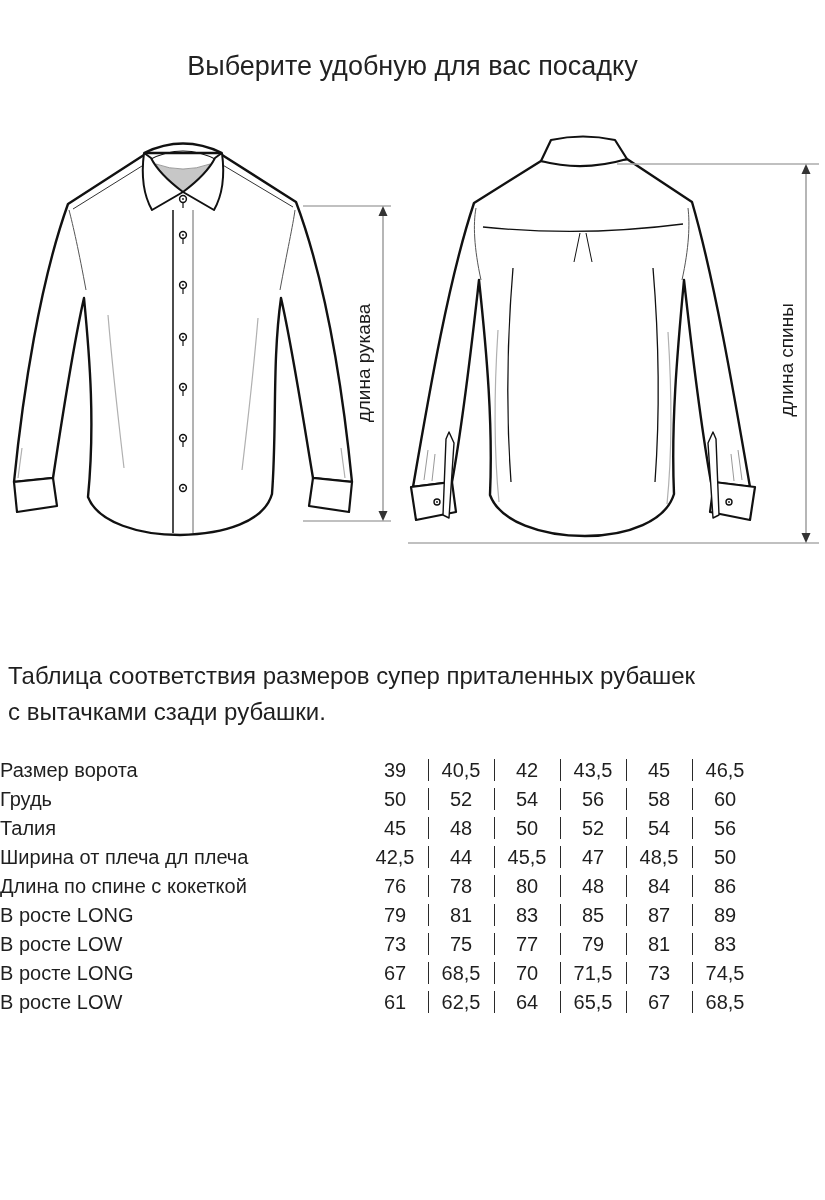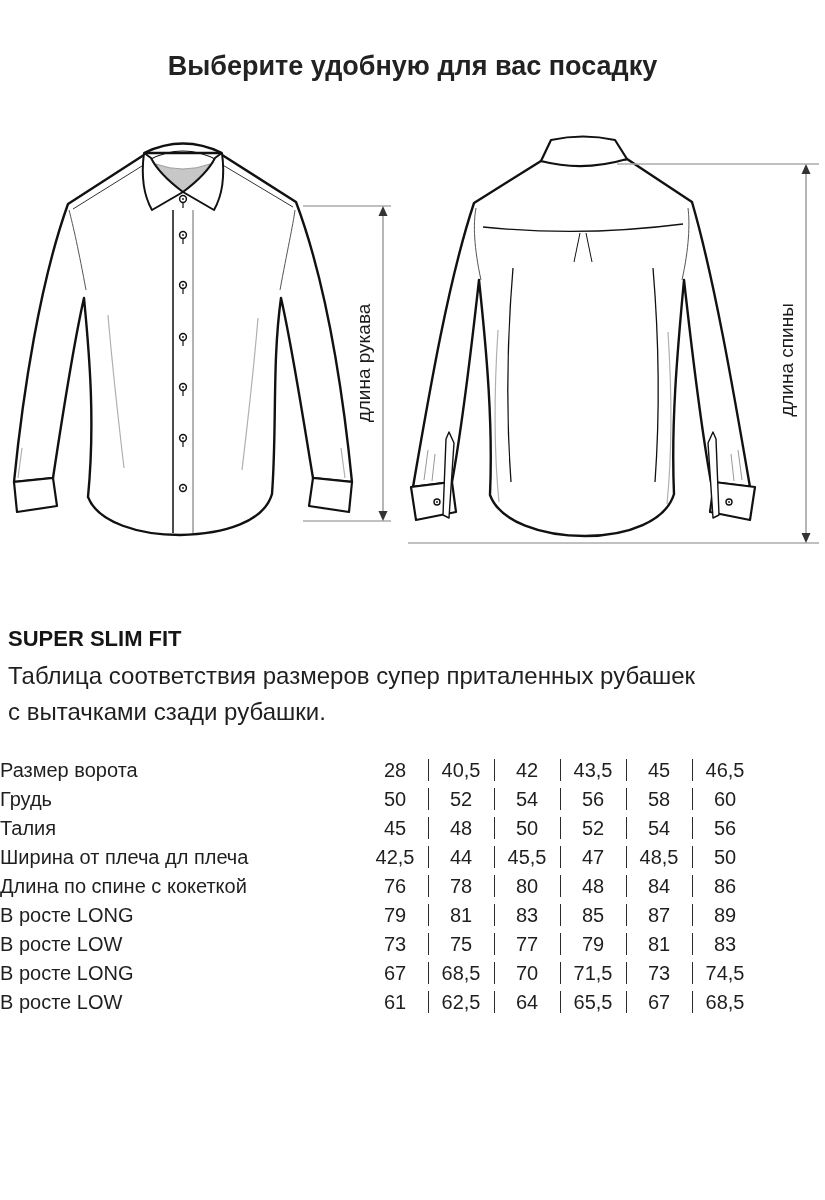--- a/index.html
+++ b/index.html
@@ -1,19 +1,19 @@
 <!DOCTYPE html>
 <html><head>
 <meta charset="utf-8">
 <style>
   html,body{margin:0;padding:0;background:#fff;}
   .page{position:relative;width:825px;height:1200px;background:#ffffff;overflow:hidden;
         font-family:"Liberation Sans", sans-serif;color:#1f1f1f;}
   .title{position:absolute;top:51px;left:0;width:825px;text-align:center;
-         font-size:27px;font-weight:700;color:#222;}
+         font-size:27px;font-weight:400;color:#222;}
   .diagram{position:absolute;top:120px;left:0;}
   .heading{position:absolute;top:626px;left:8px;font-size:22px;font-weight:700;color:#151515;}
   .desc{position:absolute;top:658px;left:8px;width:700px;font-size:24px;line-height:36px;color:#1f1f1f;}
   table.size{position:absolute;top:756px;left:0;border-collapse:collapse;table-layout:fixed;width:758px;}
   table.size td{height:29px;padding:0;vertical-align:middle;font-size:20px;color:#1f1f1f;white-space:nowrap;}
   td.lbl{width:362px;padding-left:35px;text-align:left;}
   td.v{width:66px;text-align:center;}
   
   td.v + td.v{background:linear-gradient(#2a2a2a,#2a2a2a) 0 50%/1px 76% no-repeat;}
 </style>
@@ -125,28 +125,27 @@
     <g>
       <path d="M617,44 L819,44" stroke="#ababab" stroke-width="1.3"></path>
       <path d="M408,423 L819,423" stroke="#ababab" stroke-width="1.3"></path>
       <path d="M806,52 L806,415" stroke="#8f8f8f" stroke-width="1.3"></path>
       <polygon points="806,44 801.5,54 810.5,54" fill="#333"></polygon>
       <polygon points="806,423 801.5,413 810.5,413" fill="#333"></polygon>
       <text transform="translate(793,240) rotate(-90)" text-anchor="middle" font-size="19" fill="#1c1c1c">длина спины</text>
     </g>
   </svg>
 
-  <div class="heading">SUPER SLIM FIT</div>
   <div class="desc">Таблица соответствия размеров супер приталенных рубашек с вытачками сзади рубашки.</div>
 
   <table class="size">
     <tbody>
       <tr>
         <td class="lbl">Размер ворота</td>
-        <td class="v">28</td>
+        <td class="v">39</td>
         <td class="v">40,5</td>
         <td class="v">42</td>
         <td class="v">43,5</td>
         <td class="v">45</td>
         <td class="v">46,5</td>
       </tr>
       <tr>
         <td class="lbl">Грудь</td>
         <td class="v">50</td>
         <td class="v">52</td>

